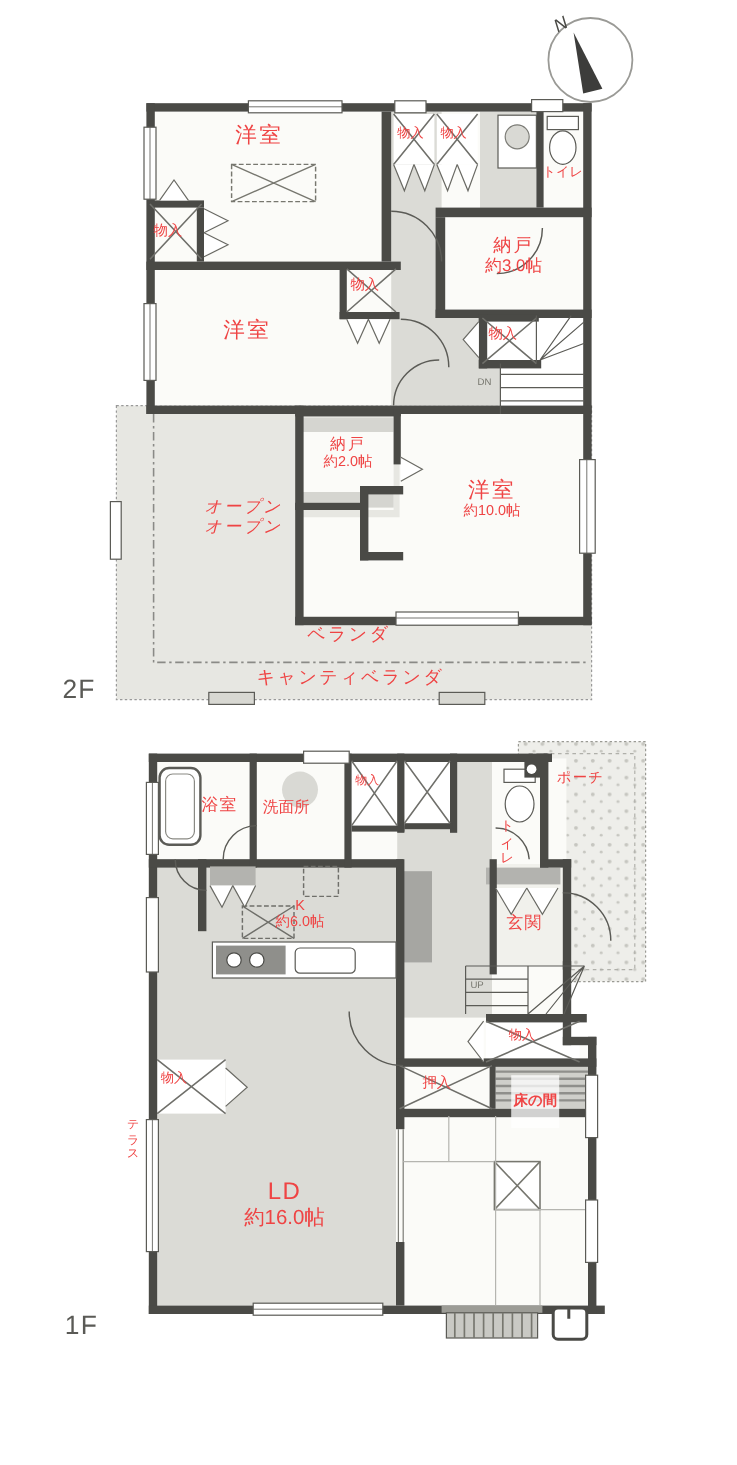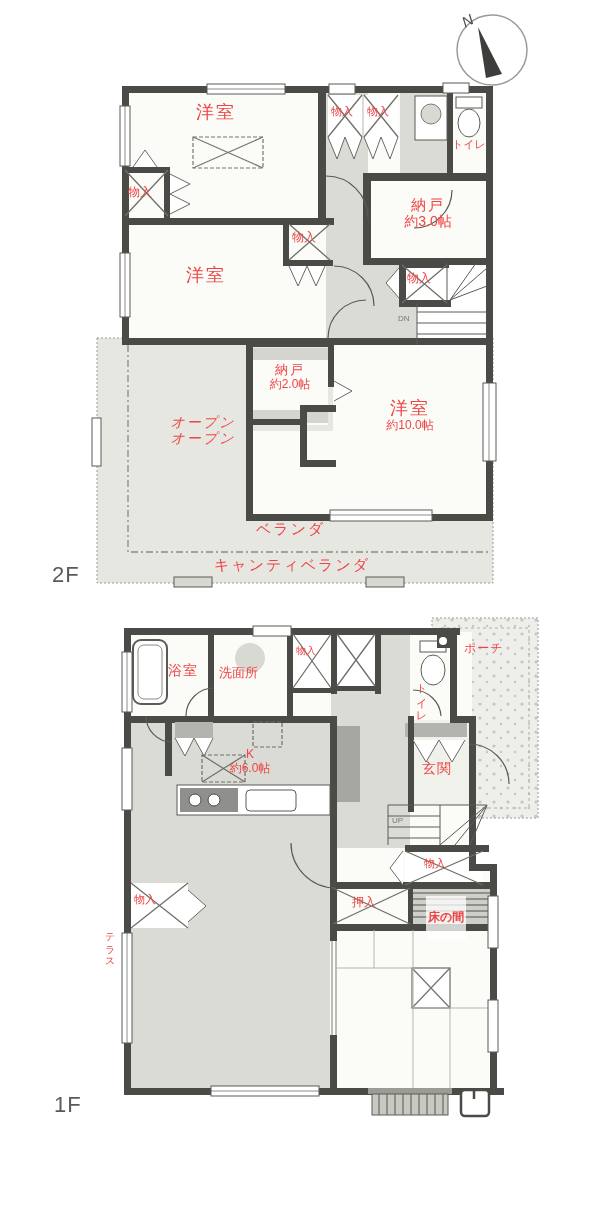--- a/index.html
+++ b/index.html
@@ -324,18 +324,22 @@
 <div class="lbl" style="left:464px;top:642px;font-size:12px;letter-spacing:1px;">ポーチ</div>
 <div class="lbl" style="left:422px;top:760px;font-size:14px;letter-spacing:1px;">玄関</div>
 <div class="lbl" style="left:392px;top:816px;font-size:8px;letter-spacing:0;color:#77776f;">UP</div>
 <div class="lbl" style="left:424px;top:857px;font-size:11px;letter-spacing:0;">物入</div>
 <div class="lbl" style="left:352px;top:896px;font-size:12px;letter-spacing:0;">押入</div>
 <div class="lbl onstripe" style="left:426px;top:896px;font-size:12px;letter-spacing:0;">床の間</div>
 <div class="lbl two" style="left:205px;top:748px;width:90px;">
   <div style="font-size:12px;letter-spacing:0;">K</div>
   <div style="font-size:12px;letter-spacing:0;">約6.0帖</div>
 </div>
+<div class="lbl two" style="left:162px;top:982px;width:150px;">
+  <div style="font-size:20px;letter-spacing:1px;">LD</div>
+  <div style="font-size:17px;letter-spacing:0;">約16.0帖</div>
+</div>
 <div class="lbl" style="left:134px;top:893px;font-size:11px;letter-spacing:0;">物入</div>
 <div class="lbl v" style="left:104px;top:926px;font-size:10px;">テラス</div>
 <div class="lbl floorlbl" style="left:54px;top:1092px;">1F</div>
 
 
 </div>
 
 </body></html>

